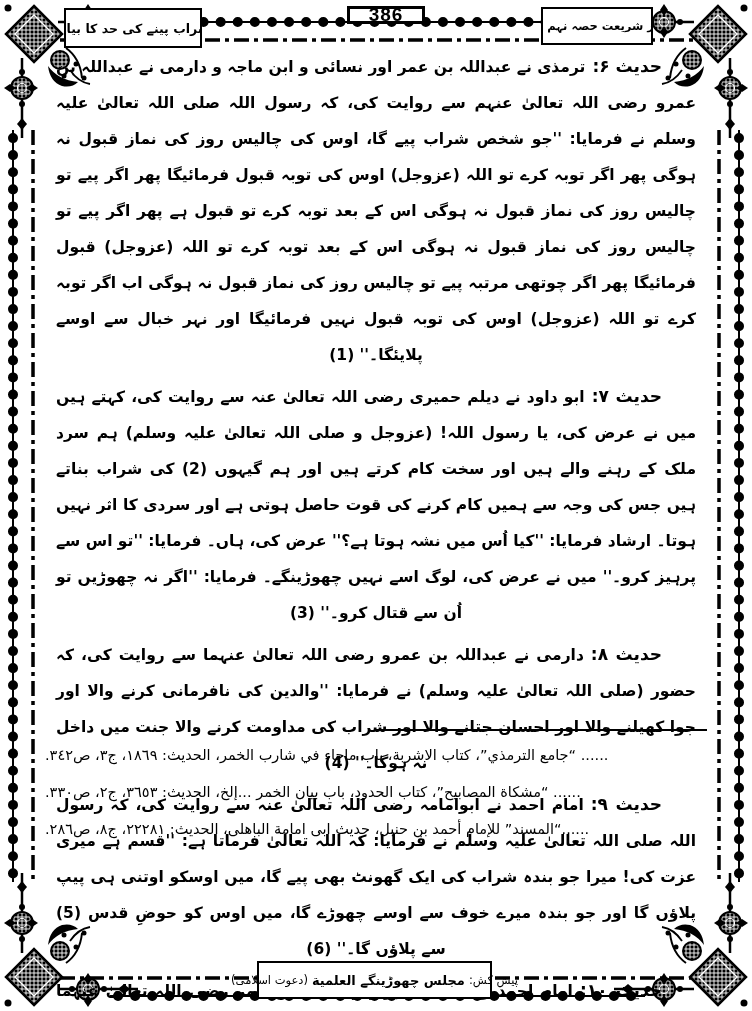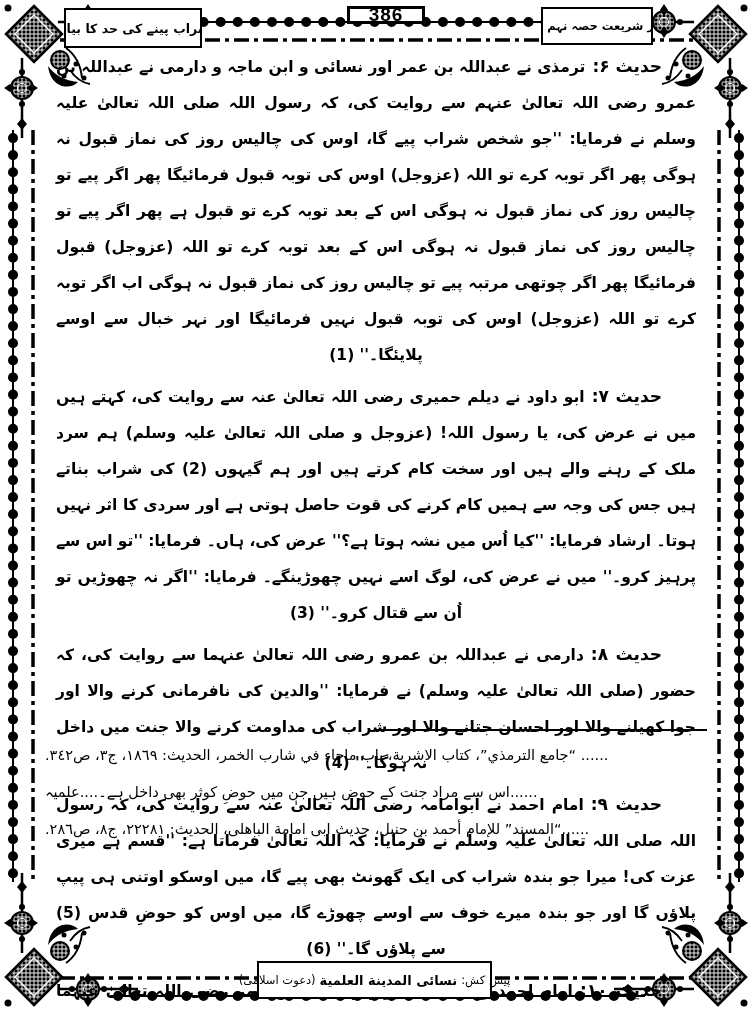--- a/index.html
+++ b/index.html
@@ -120,23 +120,23 @@
       <b class="hd">حدیث ۹:</b><span>امام احمد نے ابوامامہ رضی اللہ تعالیٰ عنہ سے روایت کی، کہ رسول اللہ صلی اللہ تعالیٰ علیہ وسلم نے فرمایا: کہ اللہ تعالیٰ فرماتا ہے: ''قسم ہے میری عزت کی! میرا جو بندہ شراب کی ایک گھونٹ بھی پیے گا، میں اوسکو اوتنی ہی پیپ پلاؤں گا اور جو بندہ میرے خوف سے اوسے چھوڑے گا، میں اوس کو حوضِ قدس (5) سے پلاؤں گا۔'' (6)</span>
     </p>
     <p class="para">
       <b class="hd">حدیث ۱۰:</b><span>امام احمد و نسائی و بزار و حاکم ابن عمر رضی اللہ تعالیٰ عنہما سے روایت کرتے ہیں، کہ حضور (صلی اللہ تعالیٰ علیہ وسلم) نے فرمایا: ''تین شخصوں پر اللہ (عزوجل) نے جنت حرام کردی۔ شراب کی مداومت کرنے والا اور والدین کی نافرمانی کرنے والا</span>
     </p>
   </main>
 
   <div class="fn-divider"></div>
   <section class="footnotes">
     <p>...... “جامع الترمذي”، كتاب الاشربة، باب ماجاء في شارب الخمر، الحديث: ١٨٦٩، ج٣، ص٣٤٢.</p>
-    <p>......اس سے مراد جنت کے حوض ہیں جن میں حوضِ کوثر بھی داخل ہے۔....علمیہ</p>
+    <p>...... “مشكاة المصابيح”، كتاب الحدود، باب بيان الخمر ...إلخ، الحديث: ٣٦٥٣، ج٢، ص٣٣٠.</p>
     <p>......“المسند” للإمام أحمد بن حنبل، حديث ابى امامة الباهلى، الحديث: ٢٢٢٨١، ج٨، ص٢٨٦.</p>
   </section>
 
   <div class="ftr-box">
     <span>پیش کش:</span>
-    <b>نسائی المدينة العلمية</b>
+    <b>مجلس چھوڑینگے العلمية</b>
     <span>(دعوت اسلامی)</span>
   </div>
 
 </div>
 
 </body></html>

